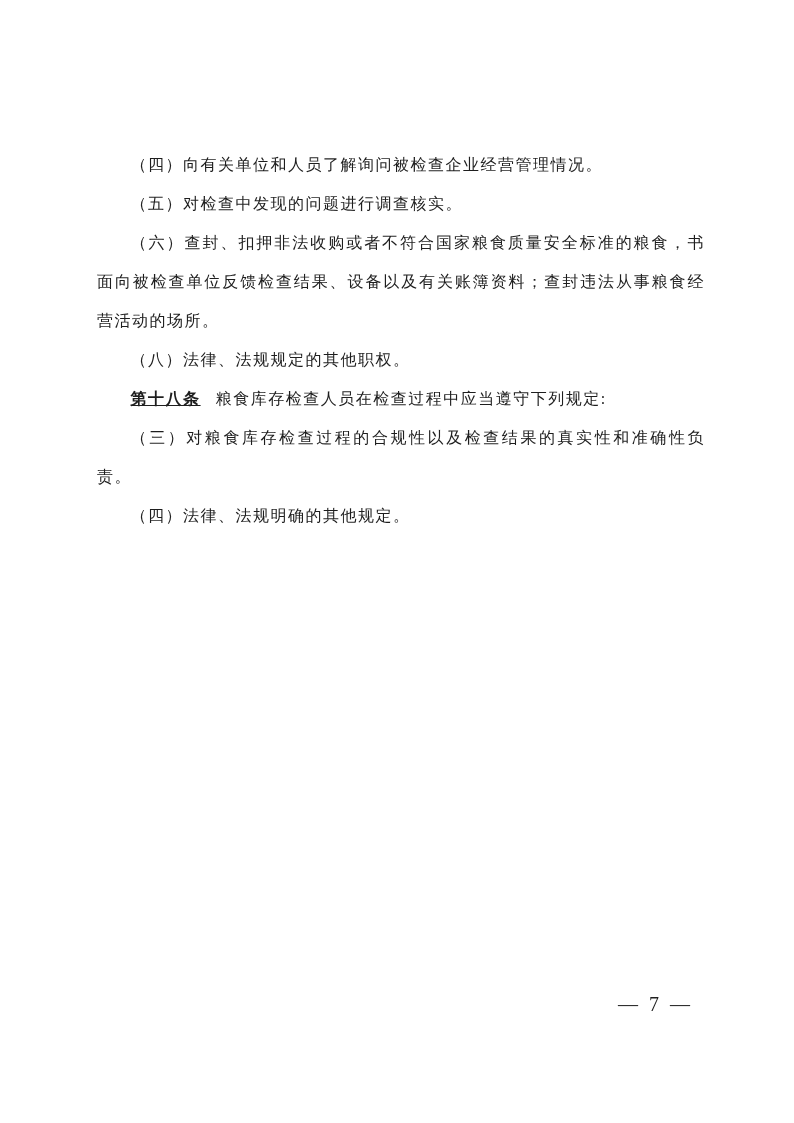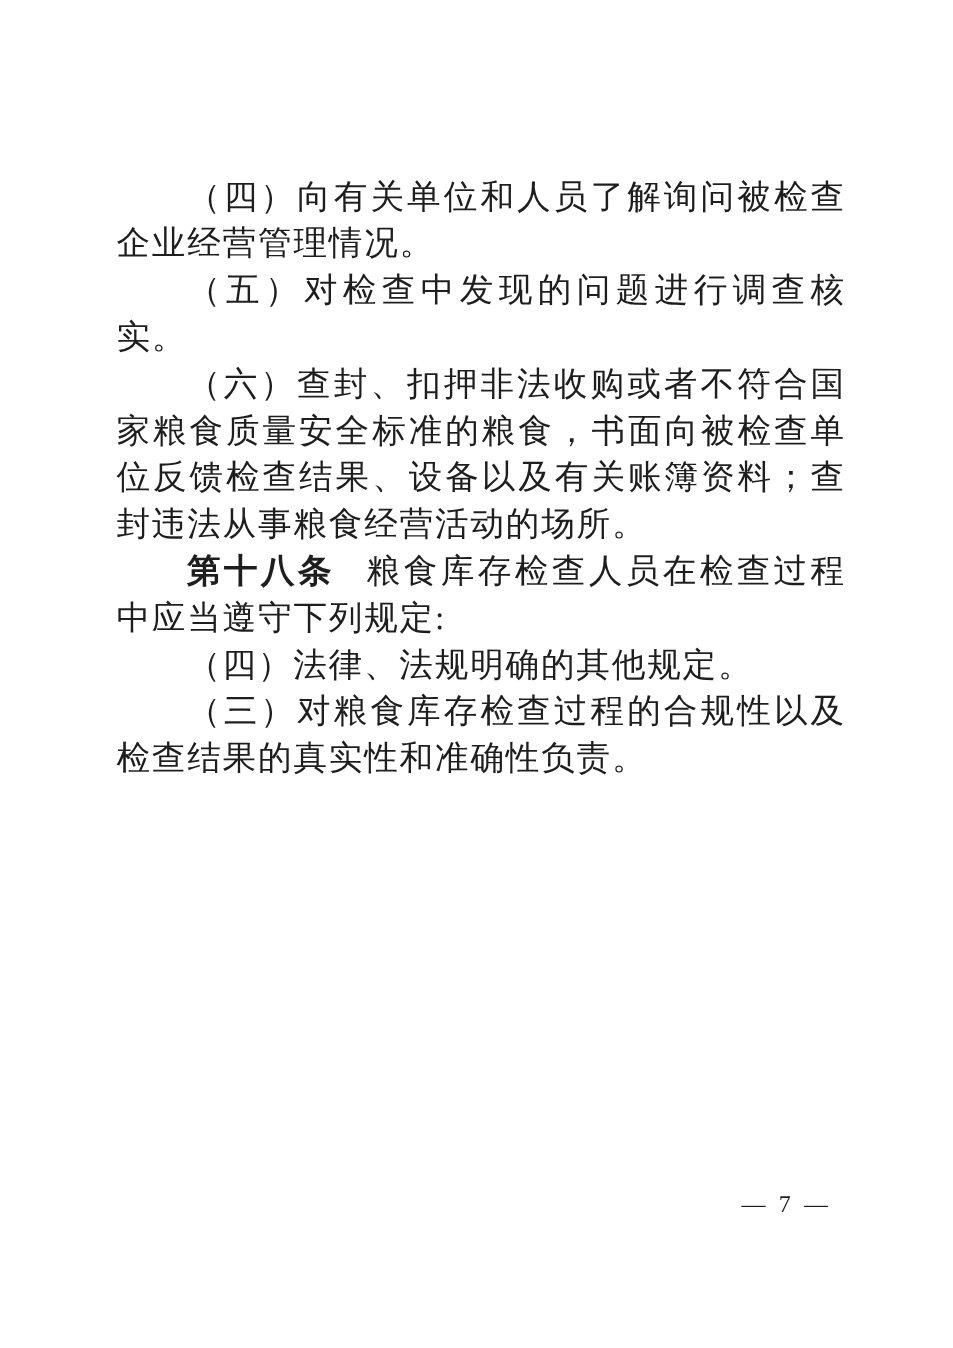--- a/index.html
+++ b/index.html
@@ -18,48 +18,50 @@
   }
   .content {
     position: absolute;
     left: 97px;
     top: 145px;
     width: 608px;
   }
   .para {
     margin: 0;
     padding: 0;
-    font-size: 28px;
+    font-size: 16px;
     line-height: 39px;
     letter-spacing: 1.5px;
     text-align: justify;
     text-justify: inter-character;
     text-indent: 2.1em;
     color: #1e1e1e;
   }
   .article-label {
     font-weight: bold;
     margin-right: 0.95em;
+    text-decoration: underline;
   }
   .page-number {
     position: absolute;
     right: 101px;
     top: 993px;
     font-size: 20px;
     letter-spacing: 3px;
     color: #1e1e1e;
     white-space: nowrap;
   }
 </style>
 </head>
 <body>
 
 <div class="page">
   <div class="content">
       <p class="para">（四）向有关单位和人员了解询问被检查企业经营管理情况。</p>
       <p class="para">（五）对检查中发现的问题进行调查核实。</p>
       <p class="para">（六）查封、扣押非法收购或者不符合国家粮食质量安全标准的粮食，书面向被检查单位反馈检查结果、设备以及有关账簿资料；查封违法从事粮食经营活动的场所。</p>
+      <p class="para">（八）法律、法规规定的其他职权。</p>
       <p class="para"><span class="article-label">第十八条</span><span>粮食库存检查人员在检查过程中应当遵守下列规定:</span></p>
+      <p class="para">（三）对粮食库存检查过程的合规性以及检查结果的真实性和准确性负责。</p>
       <p class="para">（四）法律、法规明确的其他规定。</p>
-      <p class="para">（三）对粮食库存检查过程的合规性以及检查结果的真实性和准确性负责。</p>
     </div>
   <div class="page-number">— 7 —</div>
 </div>
 
 </body></html>

